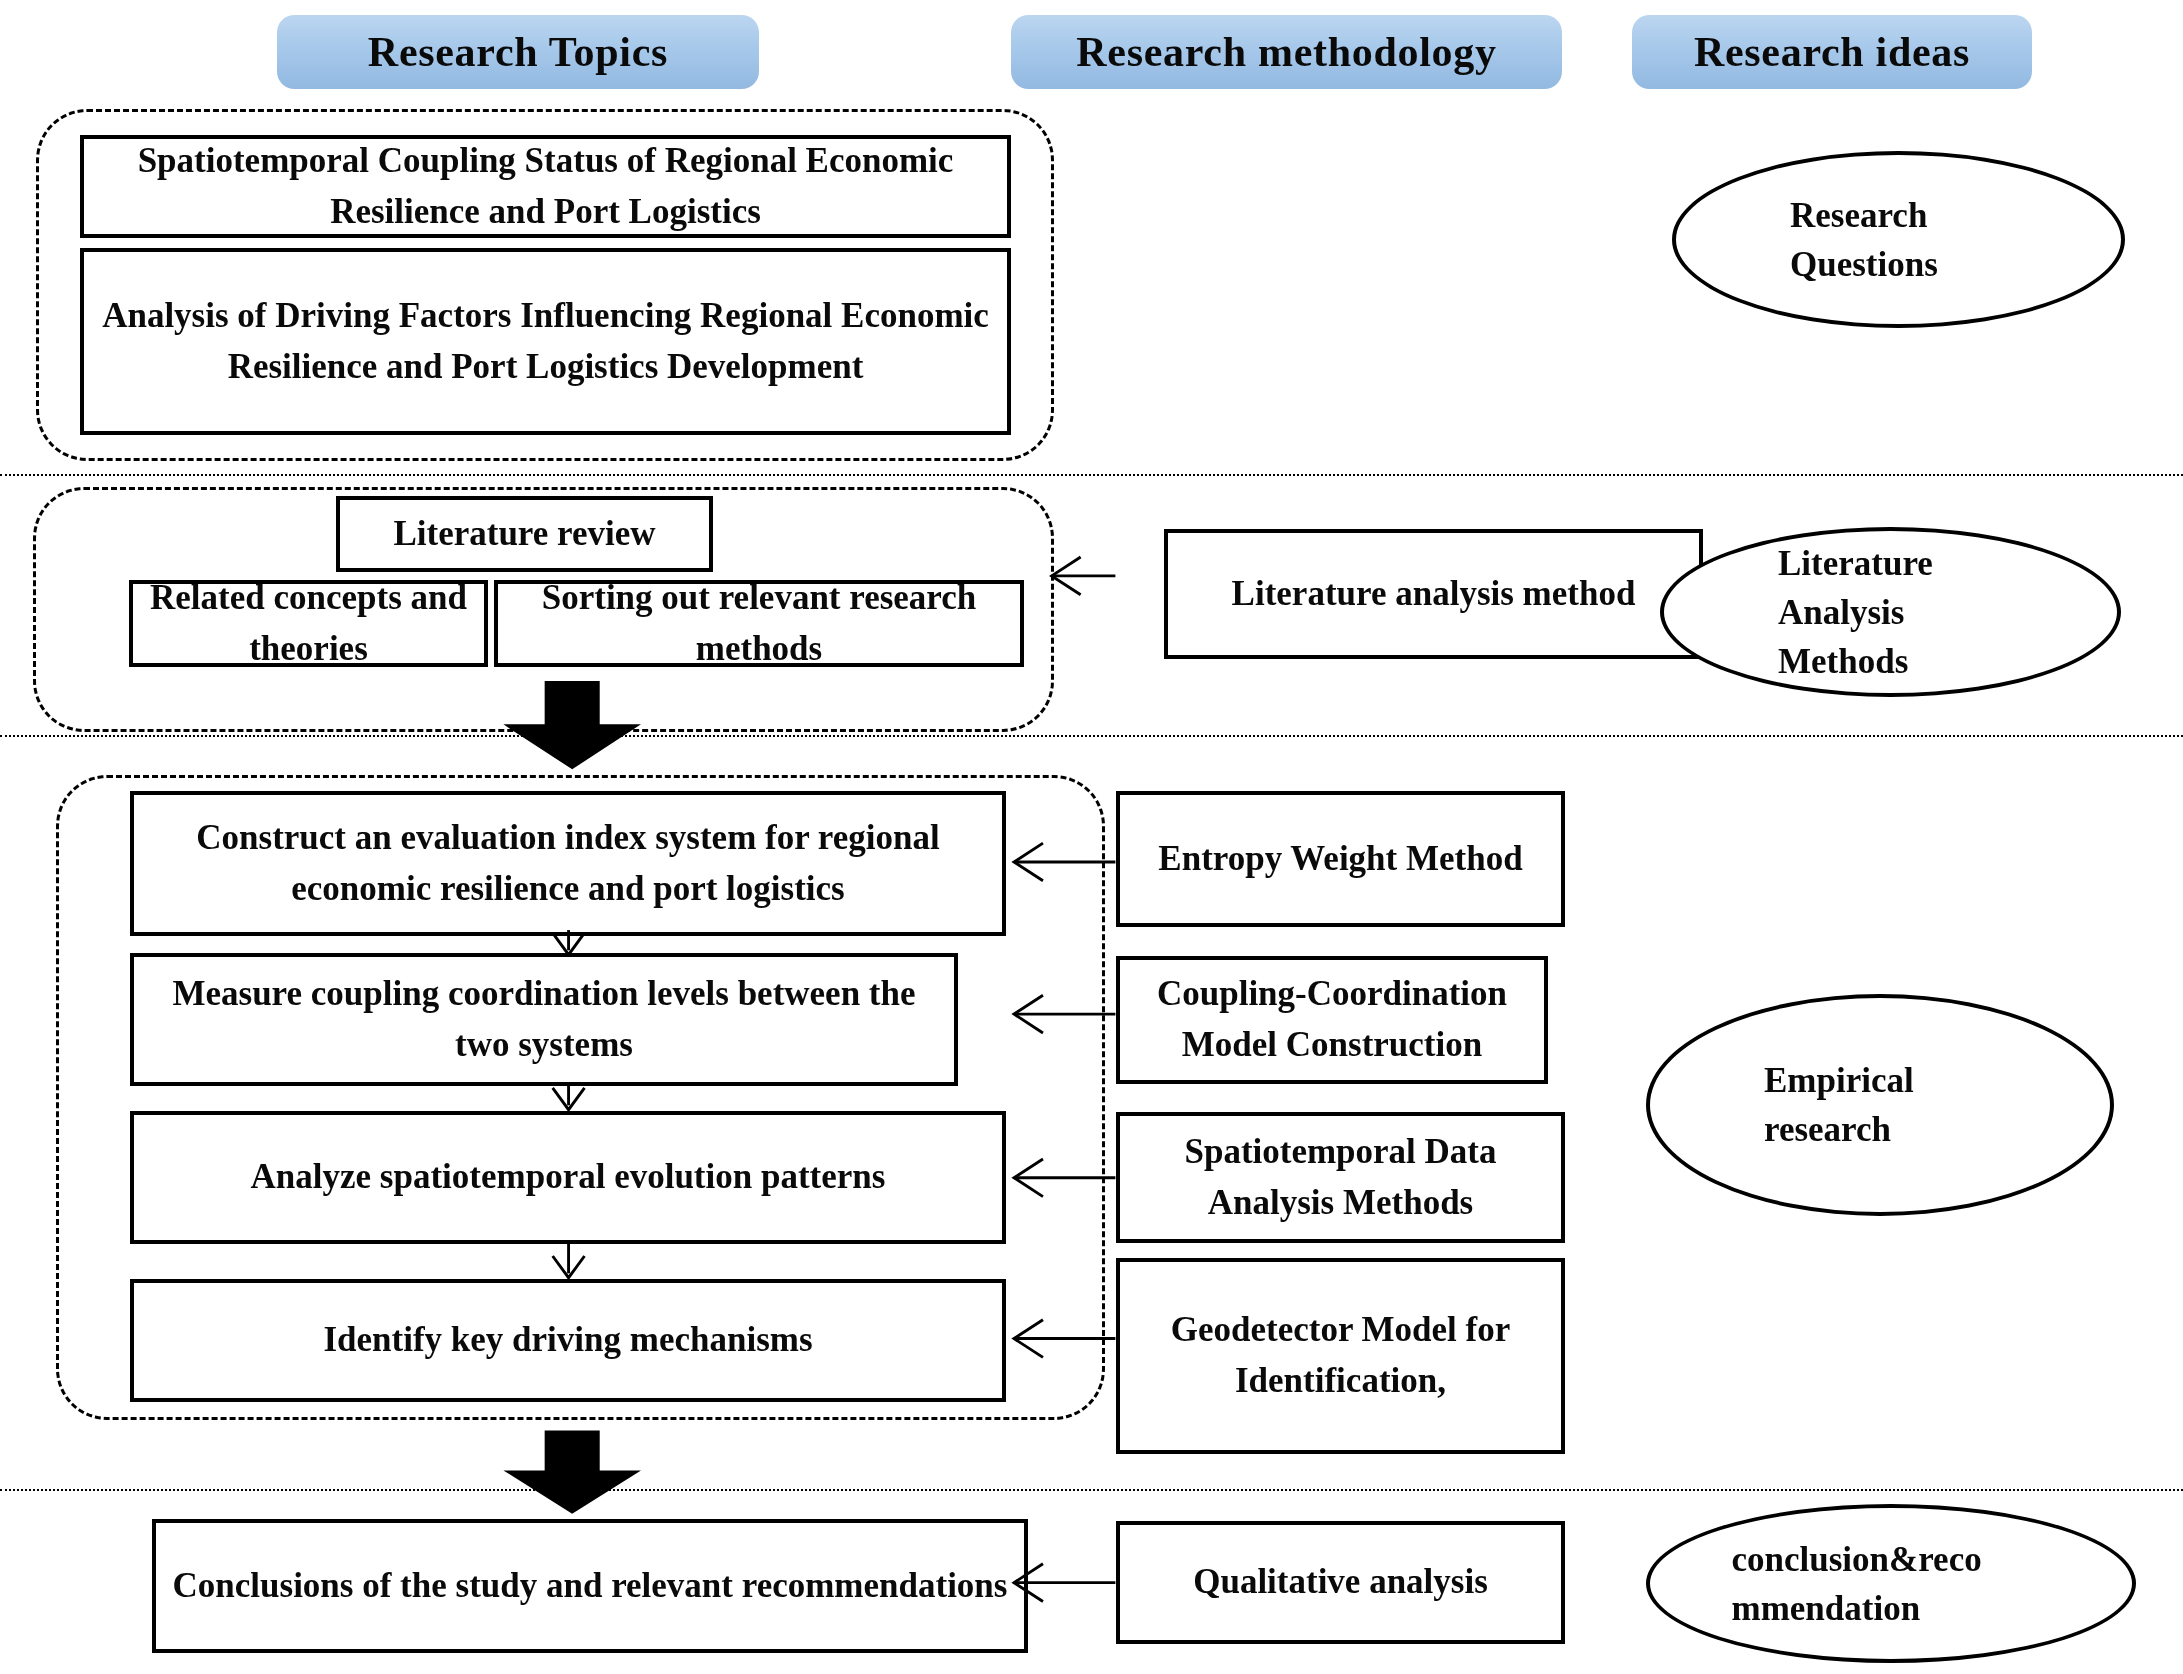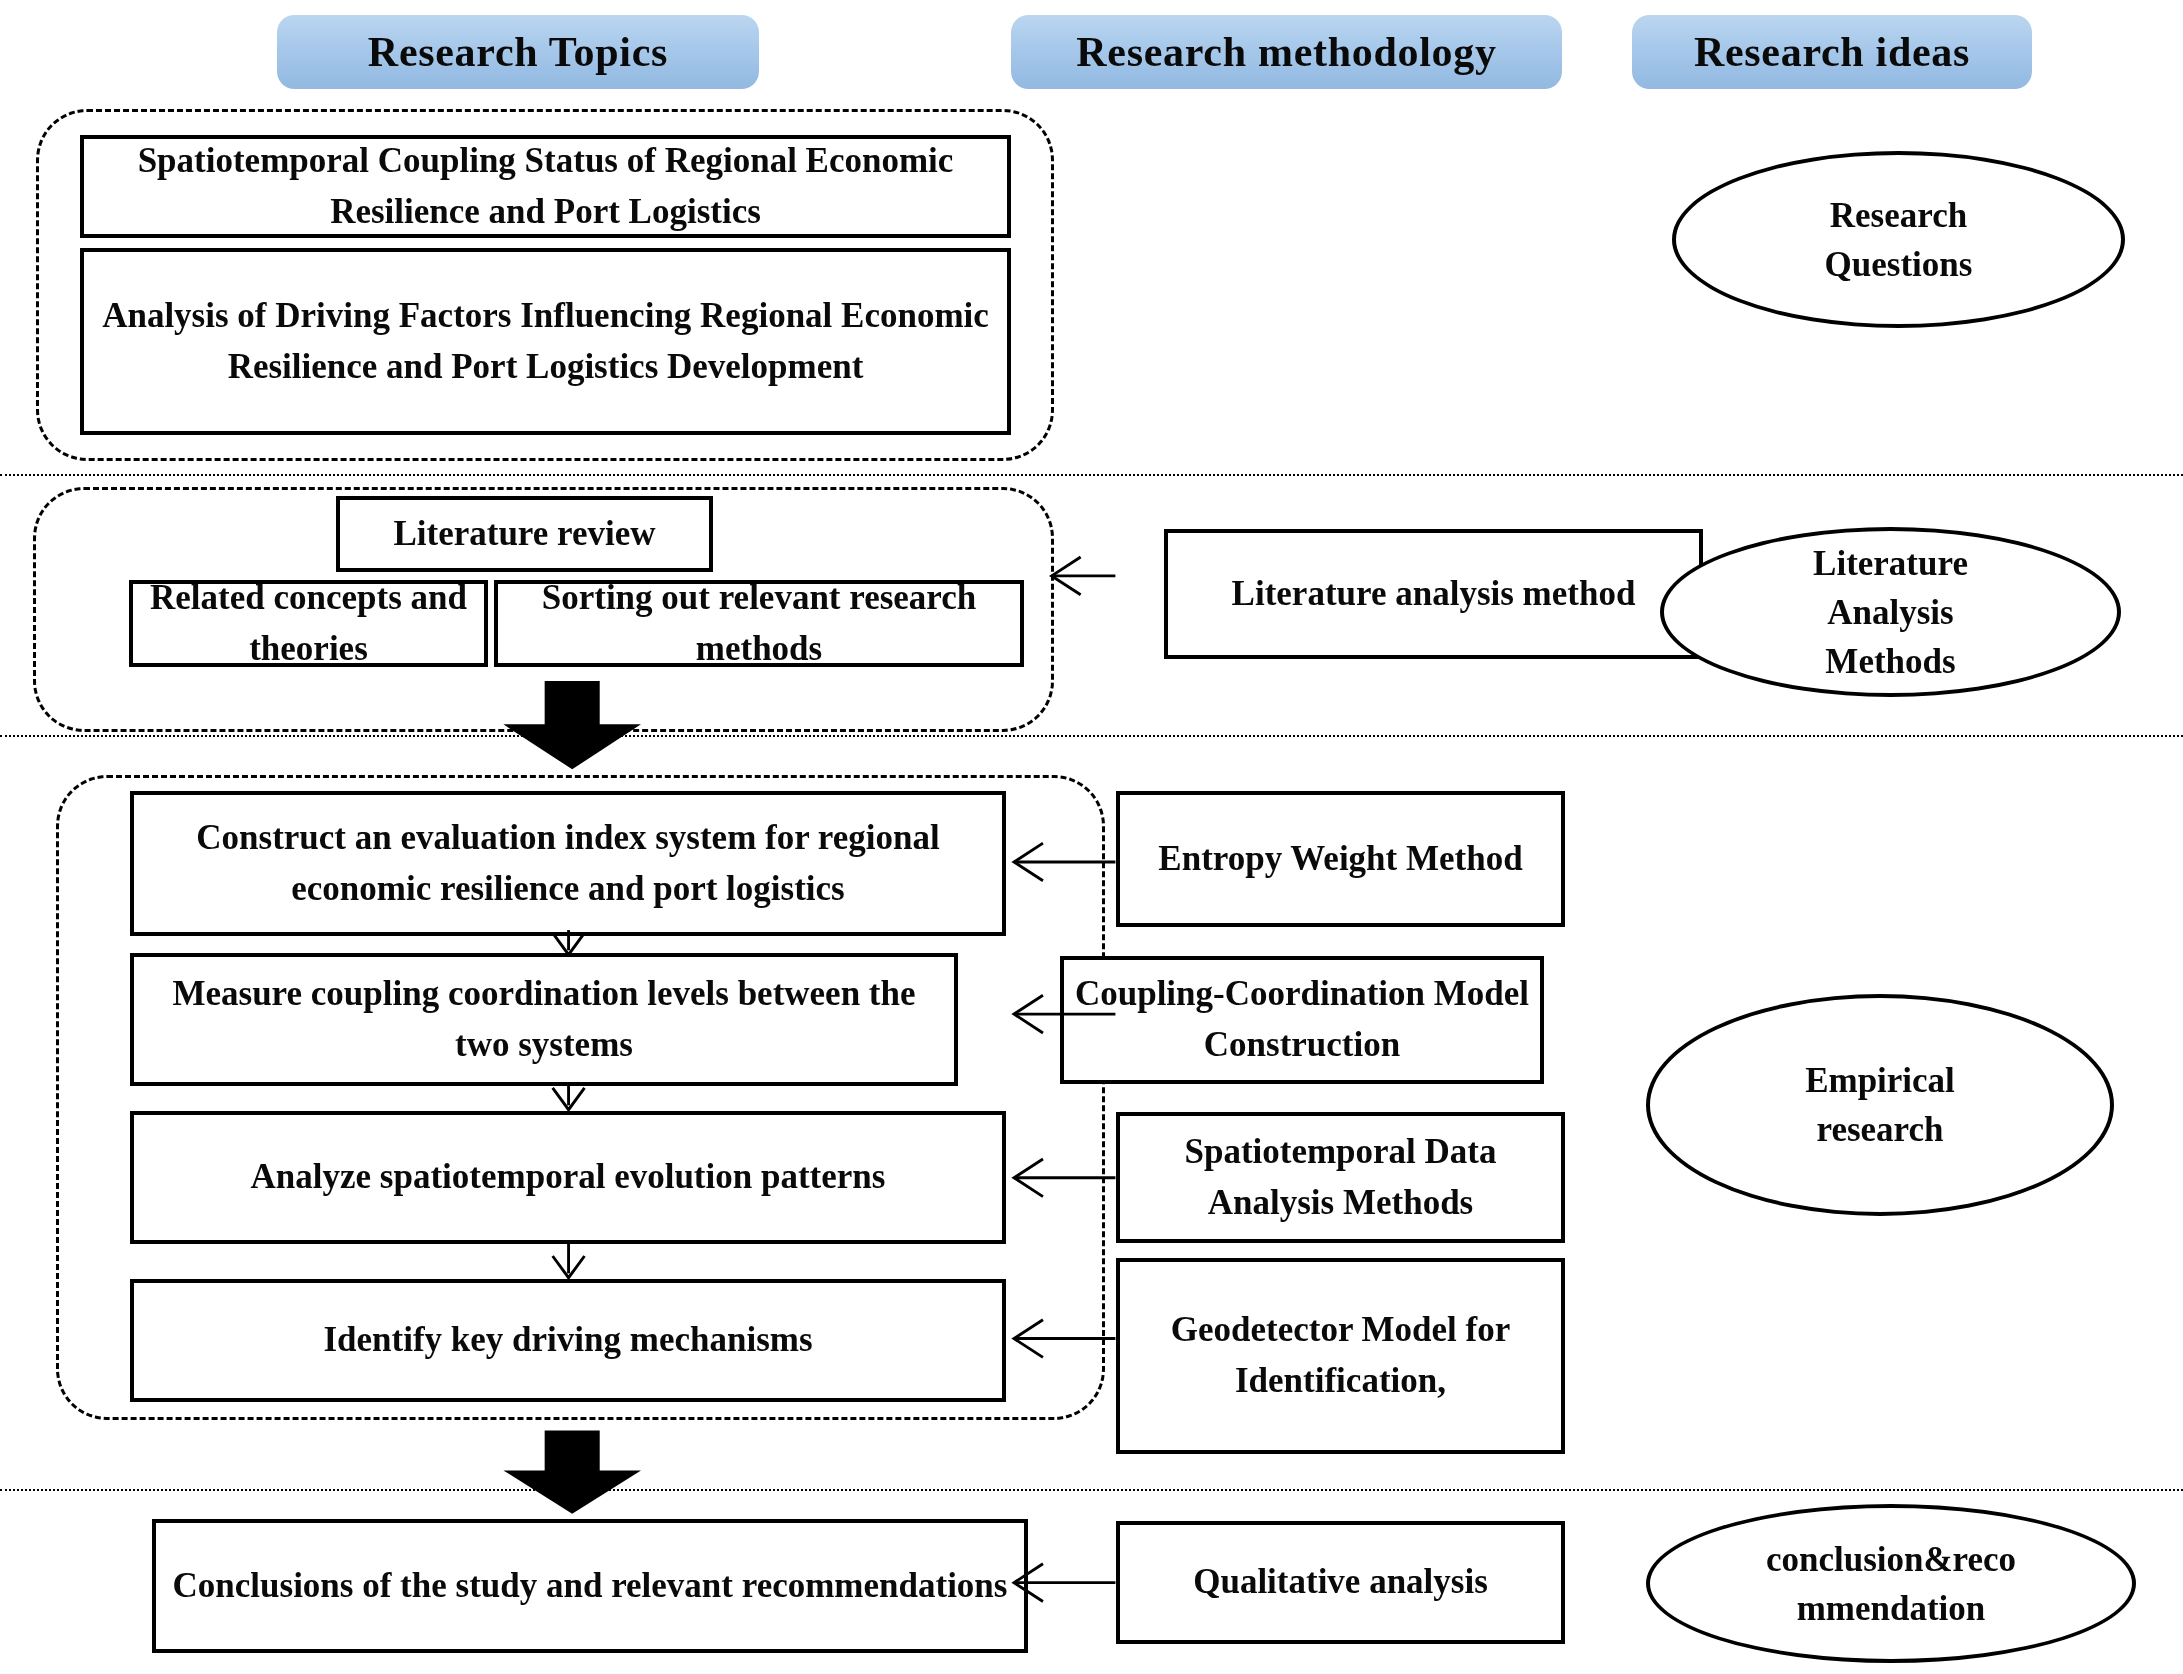--- a/index.html
+++ b/index.html
@@ -48,21 +48,20 @@
   }
   .ellipse {
     position: absolute;
     border: 4.3px solid #000;
     border-radius: 50%;
     background: #fff;
     box-sizing: border-box;
     display: flex;
     align-items: center;
     justify-content: center;
-    text-align: center;
     font-size: 35px;
     line-height: 1.4;
   }
   .et { display: inline-block; }
   .et1 { max-width: 217px; }
   .et2 { max-width: 225px; }
   .et3 { max-width: 232px; }
   .et4 { max-width: 319px; }
   .divider {
     position: absolute;
@@ -106,21 +105,21 @@
   <div class="box" style="left:494px; top:580px; width:530px; height:87px;">Sorting out relevant research methods</div>
   <div class="box" style="left:1116px; top:529px; width:539px; height:130px;margin-left:48px;">Literature analysis method</div>
 
   <div class="dashedbox" style="left:56px; top:775px; width:1049px; height:645px;"></div>
   <div class="box" style="left:130px; top:791px; width:876px; height:145px;">Construct an evaluation index system for regional economic resilience and port logistics</div>
   <div class="box" style="left:130px; top:953px; width:828px; height:133px;">Measure coupling coordination levels between the two systems</div>
   <div class="box" style="left:130px; top:1111px; width:876px; height:133px;">Analyze spatiotemporal evolution patterns</div>
   <div class="box" style="left:130px; top:1279px; width:876px; height:123px;">Identify key driving mechanisms</div>
 
   <div class="box" style="left:1116px; top:791px; width:449px; height:136px;">Entropy Weight Method</div>
-  <div class="box" style="left:1060px; top:956px; width:484px; height:128px;">Coupling-Coordination Model Construction</div>
+  <div class="box" style="left:1116px; top:956px; width:432px; height:128px;">Coupling-Coordination Model Construction</div>
   <div class="box" style="left:1116px; top:1112px; width:449px; height:131px;">Spatiotemporal Data Analysis Methods</div>
   <div class="box" style="left:1116px; top:1258px; width:449px; height:196px;">Geodetector Model for Identification,</div>
 
   <div class="box" style="left:130px; top:1519px; width:876px; height:134px;margin-left:22px;">Conclusions of the study and relevant recommendations</div>
   <div class="box" style="left:1116px; top:1521px; width:449px; height:123px;">Qualitative analysis</div>
 
   <div class="ellipse" style="left:1672px; top:151px; width:453px; height:177px;">
     <span class="et et1">Research Questions</span>
   </div>
   <div class="ellipse" style="left:1660px; top:527px; width:461px; height:170px;">

